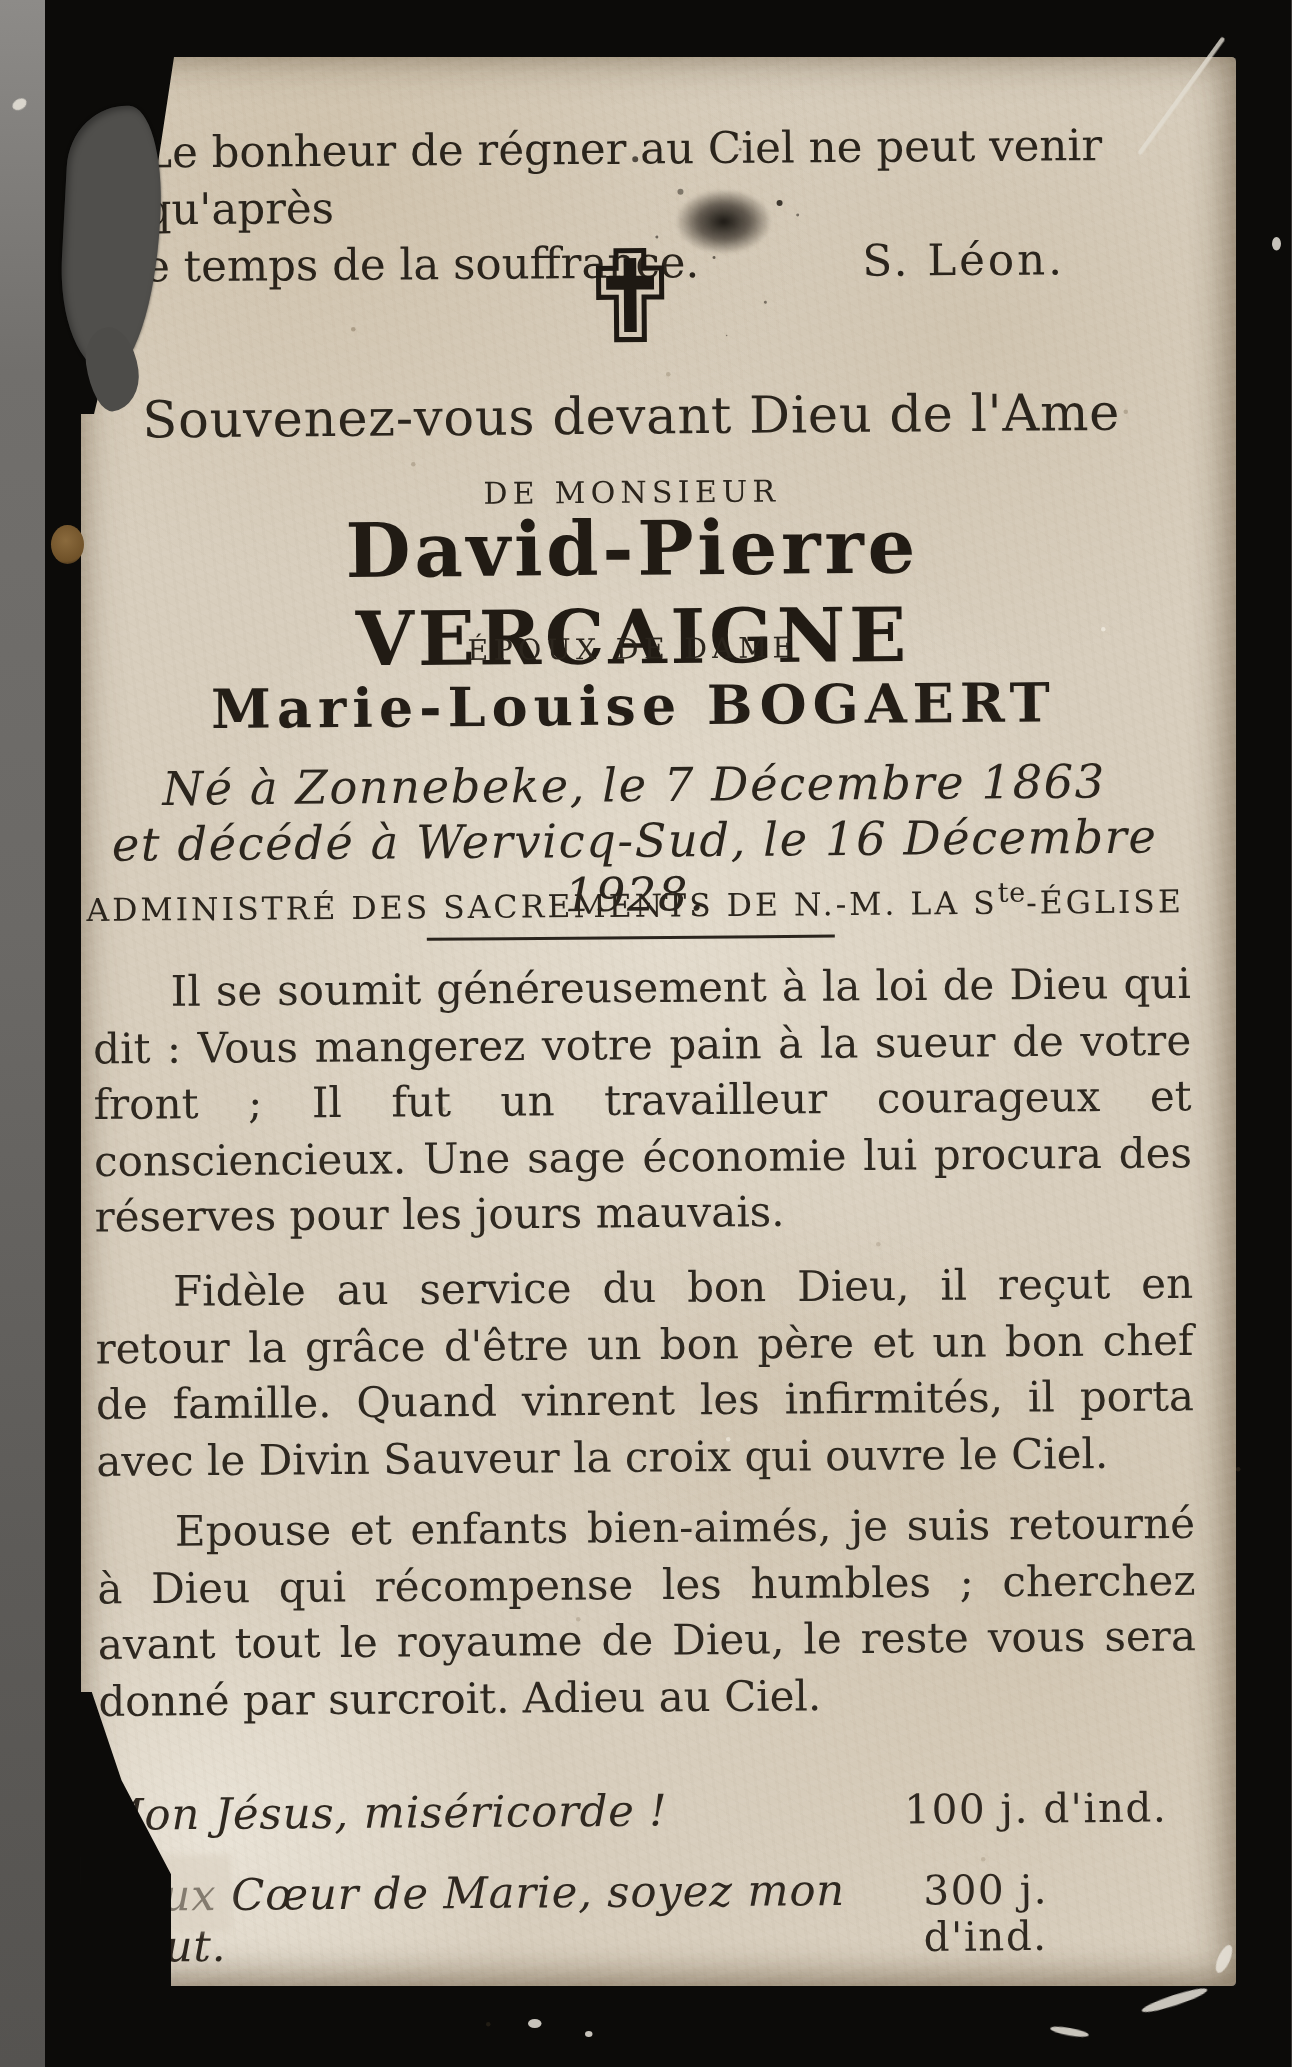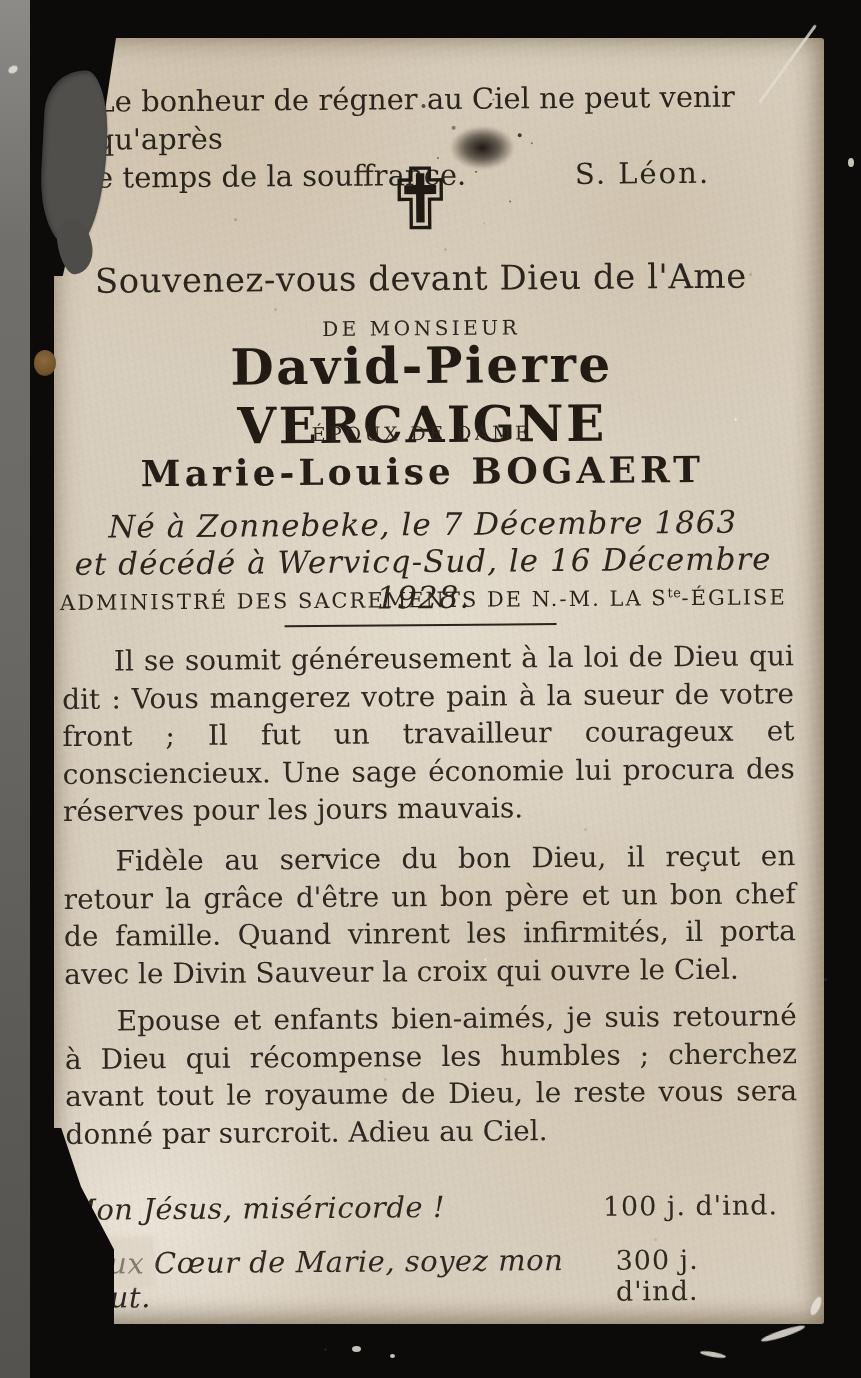--- a/index.html
+++ b/index.html
@@ -89,21 +89,21 @@
   .invocation{top:220px;font-size:34px;letter-spacing:.5px;color:#2b251d;}
   .smallcaps{font-size:20px;letter-spacing:3.5px;color:#2b251d;}
   .de-monsieur{top:278px;}
   .name{top:298px;font-size:50px;font-weight:bold;letter-spacing:2.5px;color:#211b14;}
   .epoux{top:384px;font-size:19px;}
   .spouse{top:412px;font-size:36px;font-weight:bold;letter-spacing:4px;color:#241e17;}
   .dateline{font-style:italic;font-size:31px;letter-spacing:1px;color:#2b251d;}
   .birth{top:468px;}
   .death{top:505px;}
   .sacraments{top:549px;font-size:21px;letter-spacing:2px;color:#2b251d;}
-  .sacraments sup{font-size:13px;letter-spacing:.5px;}
+  .sacraments sup{font-size:18px;letter-spacing:.5px;}
   .divider{top:586px;left:231px;width:272px;border-top:2px solid #2a241d;}
   .para{left:8px;width:732px;font-size:28px;line-height:37.5px;text-align:justify;text-indent:52px;color:#2e2820;}
   .para1{top:602px;}
   .para2{top:802px;}
   .para3{top:962px;}
   .indulgence-row{left:8px;width:724px;display:flex;justify-content:space-between;align-items:baseline;}
   .ind1{top:1152px;}
   .ind2{top:1206px;}
   .prayer{font-style:italic;font-size:29px;letter-spacing:.5px;}
   .ind-value{font-size:27px;letter-spacing:1px;margin-right:12px;}

